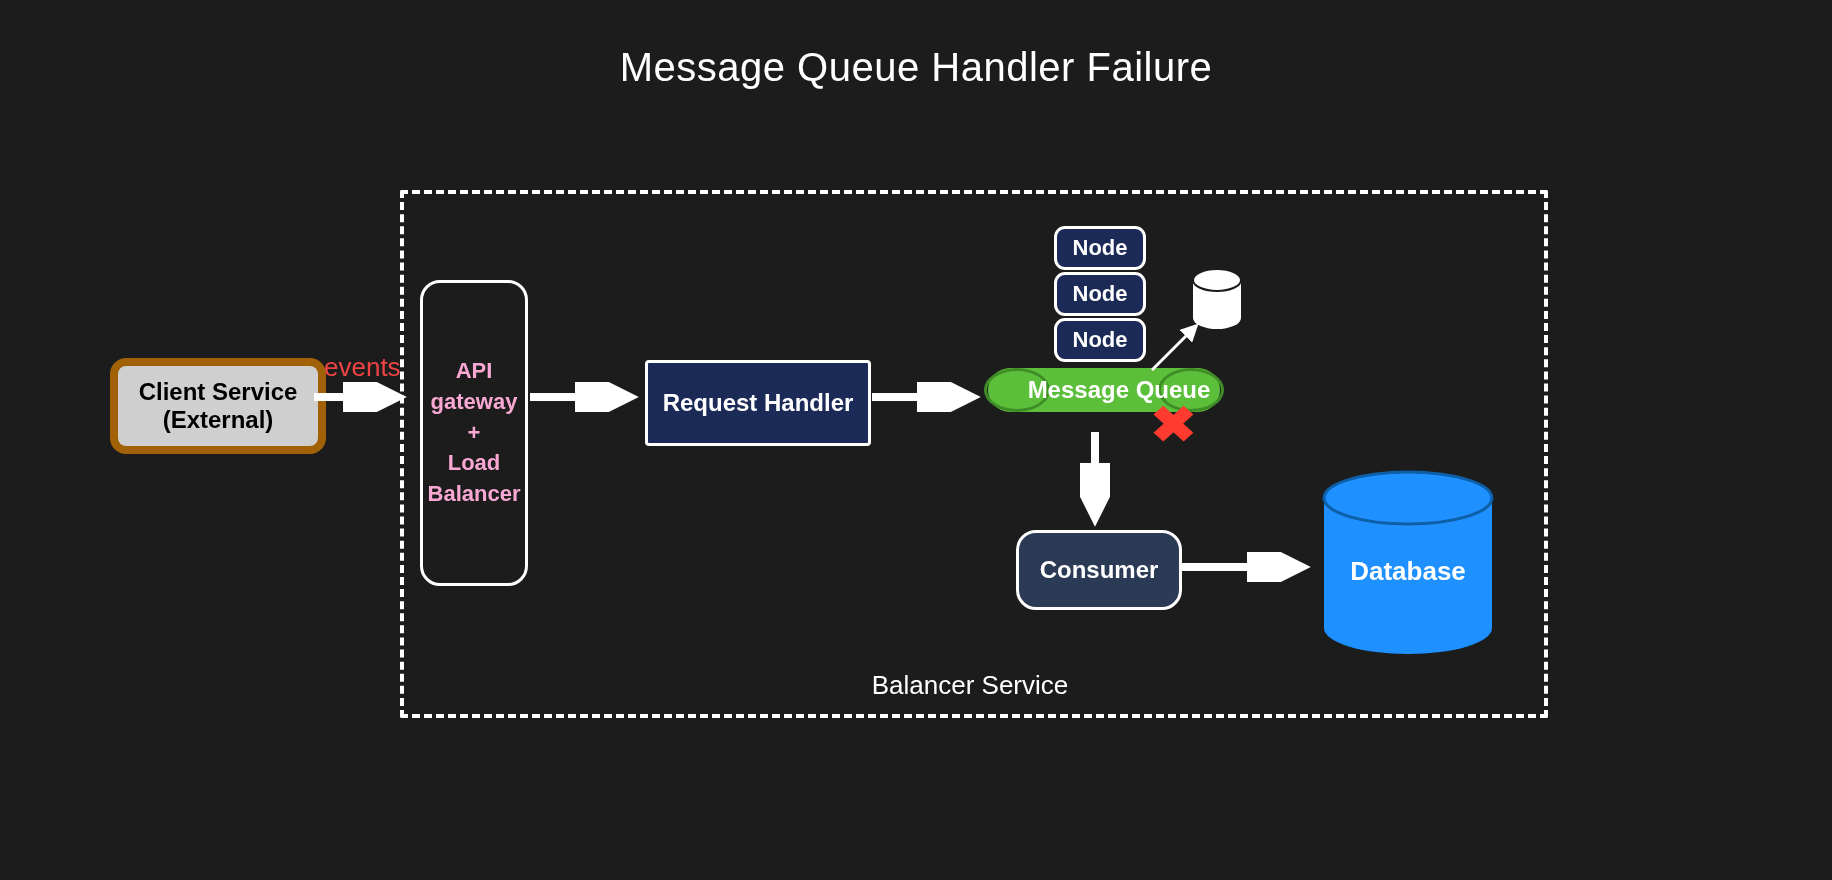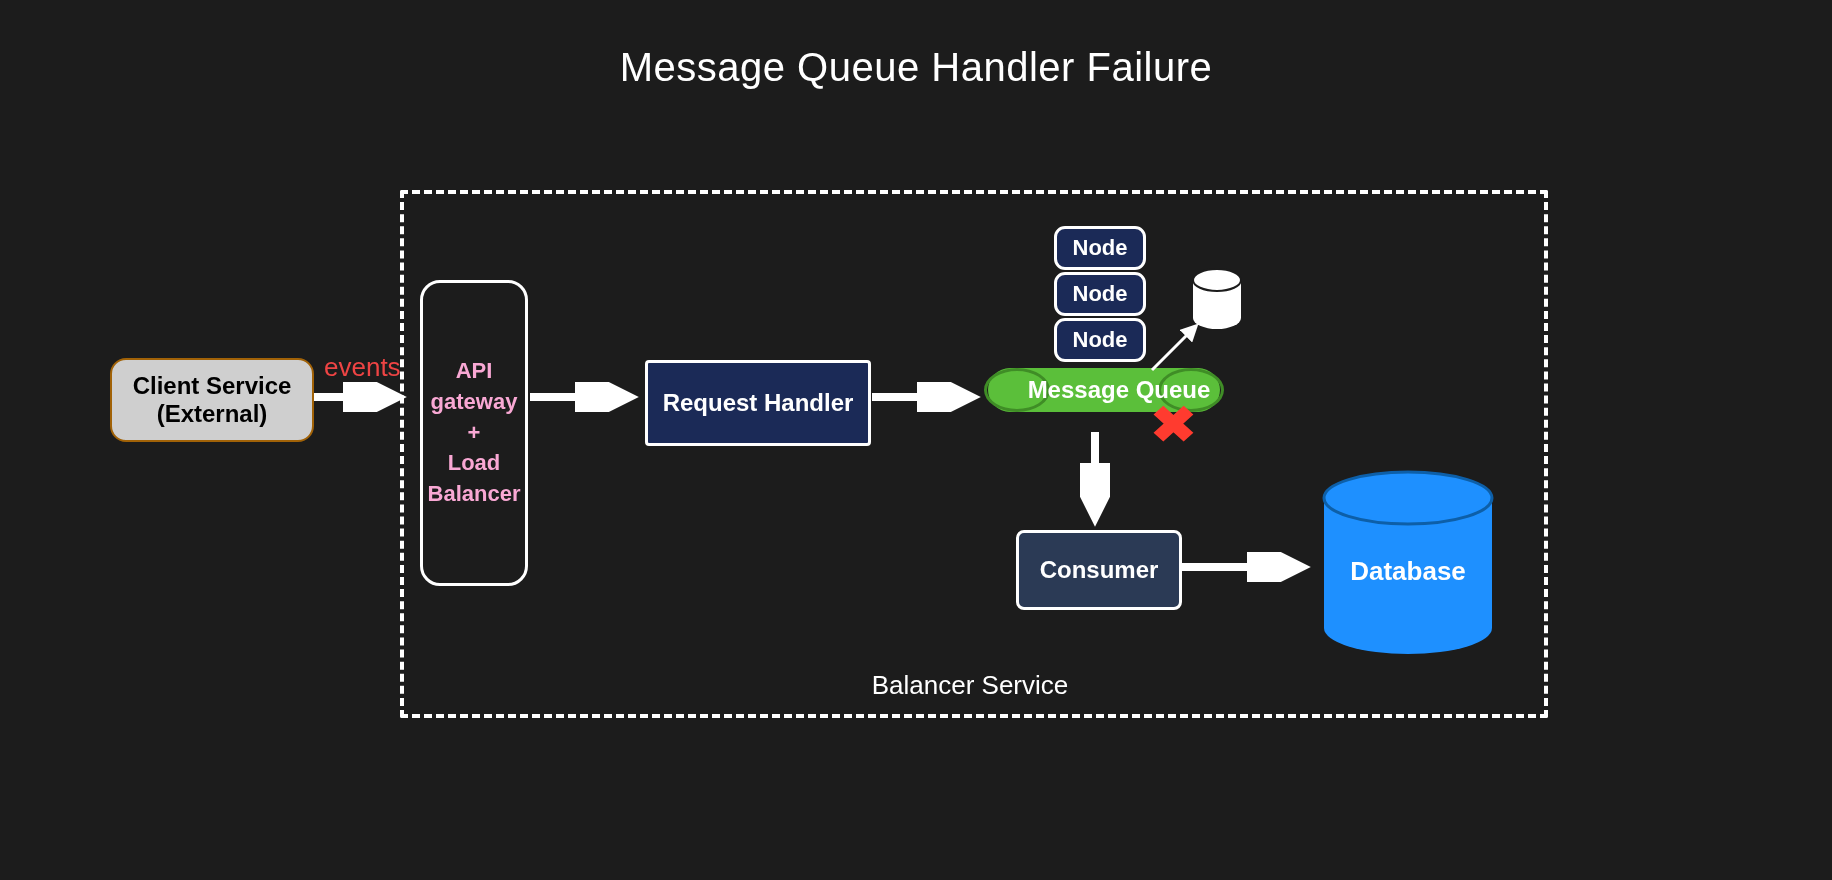--- a/index.html
+++ b/index.html
@@ -3,22 +3,22 @@
 <meta charset="utf-8">
 <style>
   html,body{margin:0;padding:0;width:1832px;height:880px;background:#1c1c1c;font-family:-apple-system,BlinkMacSystemFont,'Segoe UI',Helvetica,Arial,sans-serif;color:#fff;overflow:hidden}
   .title{position:absolute;top:45px;left:0;right:0;text-align:center;font-size:40px;font-weight:300;letter-spacing:.5px}
   .canvas{position:absolute;inset:0}
   .dashed-box{position:absolute;border:4px dashed #fff;border-radius:2px}
   .service-label{position:absolute;font-size:26px;font-weight:400;text-align:center;width:300px}
   
   .node-box{position:absolute;background:#1b2a57;border:3px solid #fff;border-radius:4px;display:flex;align-items:center;justify-content:center;text-align:center;font-weight:700;color:#fff}
   .plain-box{position:absolute;background:transparent;border:3px solid #fff;border-radius:20px;display:flex;align-items:center;justify-content:center;text-align:center;font-weight:600;color:#f9a8d4}
-  .light-box{position:absolute;background:#cfcfcf;border:2px solid #a16207;border-radius:16px;display:flex;align-items:center;justify-content:center;text-align:center;font-weight:700;color:#000}
-  .dark-box{position:absolute;background:#2b3a55;border:3px solid #fff;border-radius:8px;display:flex;align-items:center;justify-content:center;text-align:center;font-weight:600;color:#fff}
+  .light-box{position:absolute;background:#cfcfcf;border:8px solid #a16207;border-radius:16px;display:flex;align-items:center;justify-content:center;text-align:center;font-weight:700;color:#000}
+  .dark-box{position:absolute;background:#2b3a55;border:3px solid #fff;border-radius:20px;display:flex;align-items:center;justify-content:center;text-align:center;font-weight:600;color:#fff}
   .small-node{position:absolute;background:#1b2a57;border:3px solid #fff;border-radius:11px;display:flex;align-items:center;justify-content:center;font-weight:700;color:#fff;font-size:22px}
   .queue-pill{position:absolute;background:#5bbf3a;border-radius:50px;display:flex;align-items:center;justify-content:center;color:#fff;font-weight:700}
   .queue-pill::before,.queue-pill::after{content:"";position:absolute;top:0;bottom:0;width:60px;border:3px solid #3f8d26;border-radius:50%}
   .queue-pill::before{left:-4px}
   .queue-pill::after{right:-4px}
   .sub-label{position:absolute;font-size:28px;font-weight:400;color:#ef4444}
   
   .arrow{position:absolute}
   .db-cyl{position:absolute}
   .xmark{position:absolute;font-size:56px;font-weight:900;color:#ff3b2f;transform:scaleY(.9)}

